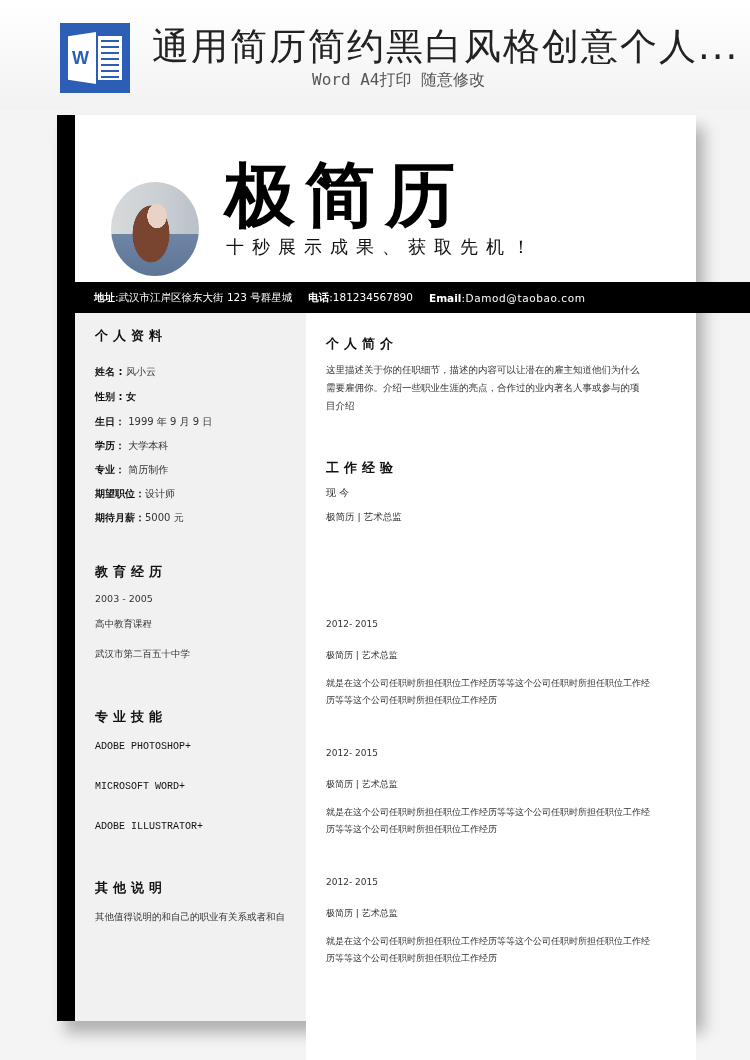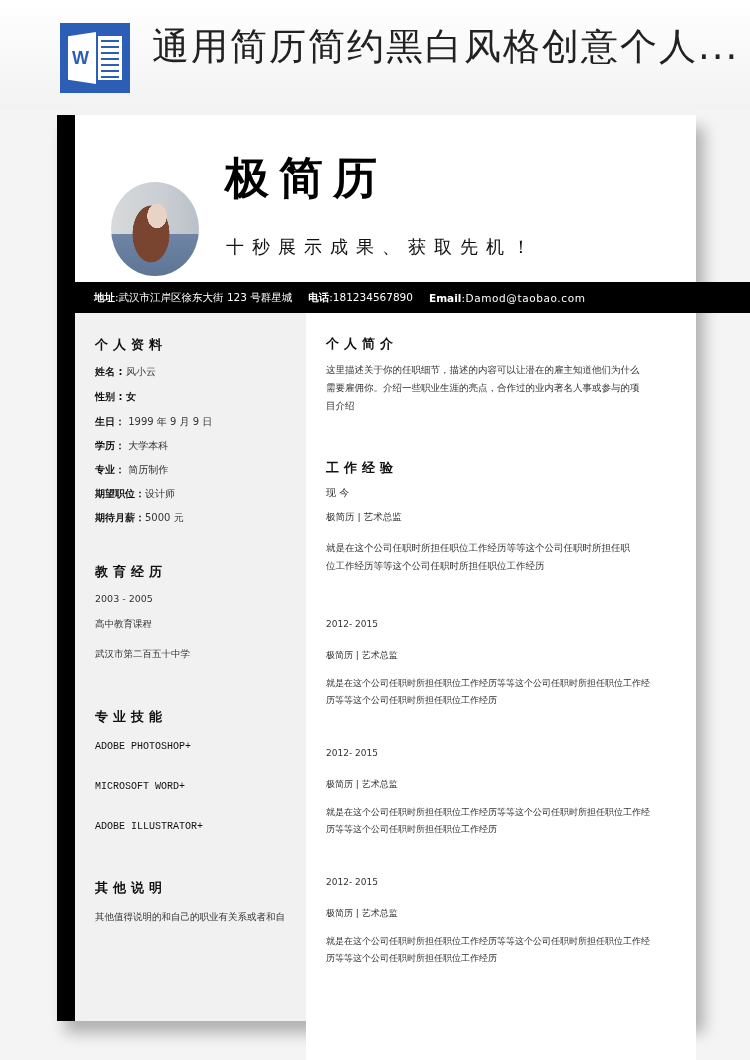--- a/index.html
+++ b/index.html
@@ -61,21 +61,21 @@
       border-radius: 50%;
       background:
         radial-gradient(ellipse 16px 20px at 46px 34px, #e9d3c6 60%, transparent 62%),
         radial-gradient(ellipse 26px 40px at 40px 52px, #7a4530 70%, transparent 72%),
         linear-gradient(180deg, transparent 55%, #6f85a6 55%, #5f7596 100%),
         linear-gradient(90deg, #d8dadb, #c9ced3 60%, #b9c0c7);
       overflow: hidden;
     }
     .name-title {
       position: absolute; left: 168px; top: 34px;
-      font-size: 44px; font-weight: bold; letter-spacing: 10px; color: #000;
+      font-size: 70px; font-weight: bold; letter-spacing: 10px; color: #000;
       font-family: "DejaVu Sans", sans-serif;
     }
     .tagline {
       position: absolute; left: 169px; top: 120px;
       font-size: 18px; letter-spacing: 8px; color: #111;
     }
     .contact-bar {
       position: absolute; left: 0; top: 167px; width: 741px; height: 31px;
       background: #000; color: #fff;
       font-size: 10.5px;
@@ -125,20 +125,21 @@
         <i></i>
         <i></i>
         <i></i>
         <i></i>
         <i></i>
         <i></i>
         <i></i>
       </div>
   </div>
   <div class="banner-title">通用简历简约黑白风格创意个人...</div>
+  <div class="banner-sub">Word A4打印 随意修改</div>
 </div>
 
 <div class="page">
   <div class="left-bar"></div>
 
   <div class="avatar"></div>
   <div class="name-title">极简历</div>
   <div class="tagline">十秒展示成果、获取先机！</div>
 
   <div class="contact-bar">
@@ -147,21 +148,21 @@
     </span>
     <span class="item">
       <b>电话</b><span>:181234567890</span>
     </span>
     <span class="item">
       <b>Email</b><span class="email-val">:Damod@taobao.com</span>
     </span>
   </div>
 
   <div class="sidebar">
-    <div class="sec-title" style="left:20px; top:23px;">个人资料</div>
+    <div class="sec-title" style="left:20px; top:14px;">个人资料</div>
 
     <div class="field" style="left:20px; top:52px;">
       <b>姓名</b><b> : </b><span>风小云</span>
     </div>
     <div class="field" style="left:20px; top:77px;">
       <b>性别</b><b> : </b><b>女</b>
     </div>
     <div class="field" style="left:20px; top:102px;">
       <b>生日</b><b>：</b><span> 1999 年 9 月 9 日</span>
     </div>
@@ -199,24 +200,20 @@
     <div class="para" style="left:20px; top:48px; width:345px;">
       <div>这里描述关于你的任职细节，描述的内容可以让潜在的雇主知道他们为什么</div>
       <div>需要雇佣你。介绍一些职业生涯的亮点，合作过的业内著名人事或参与的项</div>
       <div>目介绍</div>
     </div>
 
     <div class="sec-title" style="left:20px; top:146px;">工作经验</div>
 
     <div class="txt" style="left:20px; top:173px; font-size:10px;">现 今</div>
     <div class="txt" style="left:20px; top:198px;">极简历 | 艺术总监</div>
-    <div class="para" style="left:20px; top:226px; width:350px;">
-      <div>就是在这个公司任职时所担任职位工作经历等等这个公司任职时所担任职</div>
-      <div>位工作经历等等这个公司任职时所担任职位工作经历</div>
-    </div>
 
     <div class="txt" style="left:20px; top:306px; font-size:9px;">2012- 2015</div>
     <div class="txt" style="left:20px; top:336px; font-size:9px;">极简历 | 艺术总监</div>
     <div class="para" style="left:20px; top:362px; width:350px; font-size:9px; line-height:17px;">
       <div>就是在这个公司任职时所担任职位工作经历等等这个公司任职时所担任职位工作经</div>
       <div>历等等这个公司任职时所担任职位工作经历</div>
     </div>
 
     <div class="txt" style="left:20px; top:435px; font-size:9px;">2012- 2015</div>
     <div class="txt" style="left:20px; top:465px; font-size:9px;">极简历 | 艺术总监</div>

